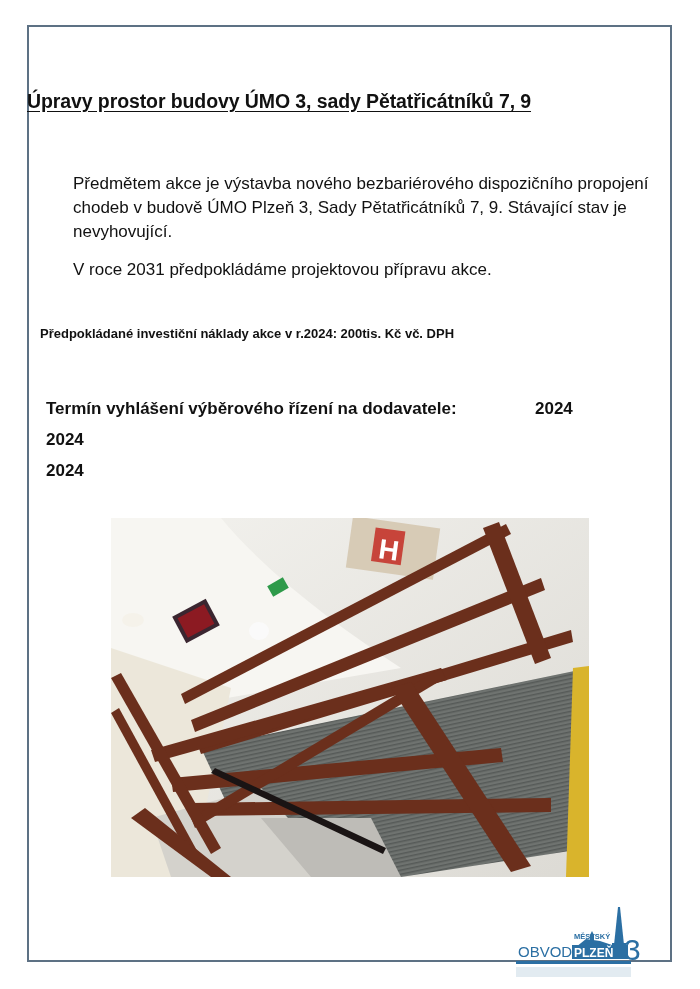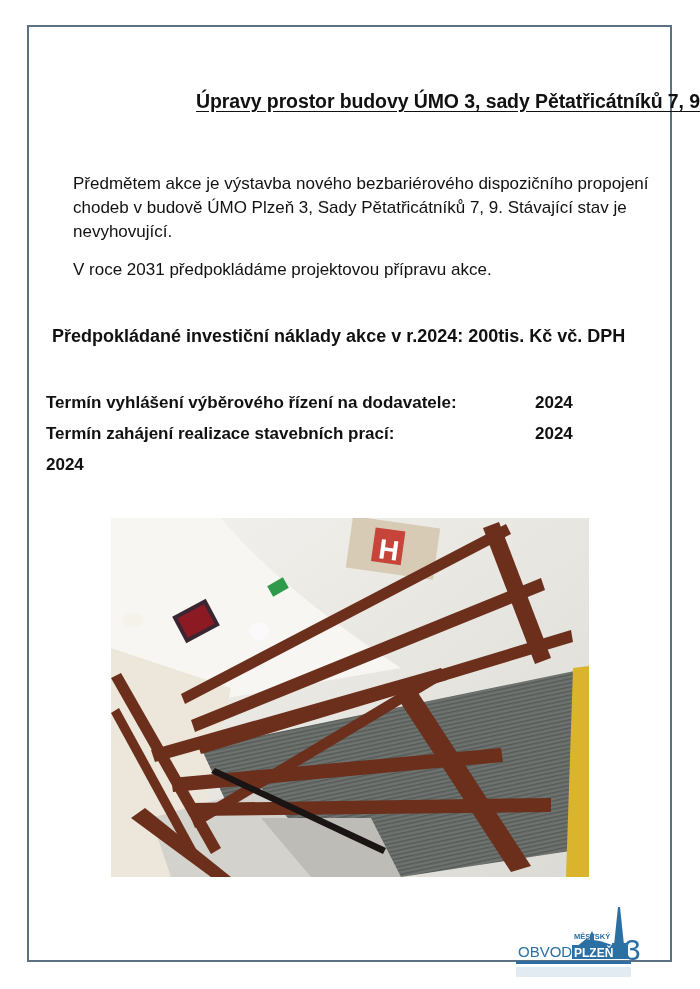--- a/index.html
+++ b/index.html
@@ -1,28 +1,28 @@
 <!DOCTYPE html>
 <html><head>
   <meta charset="utf-8">
   <style>
     html, body { margin: 0; padding: 0; background: #ffffff; }
     body { width: 700px; height: 989px; position: relative; overflow: hidden;
            font-family: "Liberation Sans", sans-serif; color: #111; }
     .frame { position: absolute; left: 27px; top: 25px; width: 645px; height: 937px;
              border: 2px solid #5d7184; box-sizing: border-box; }
-    .title { position: absolute; left: 0; right: 0; top: 90px; text-align: right;
+    .title { position: absolute; left: 0; right: 0; top: 90px; text-align: left;
              font-weight: bold; font-size: 19.5px; text-decoration: underline;
              text-underline-offset: 3px; letter-spacing: -0.1px; margin-left: 27px; }
     .para { position: absolute; left: 46px; width: 600px; font-size: 17px; line-height: 24px; margin-left: 27px; }
     .p1 { top: 172px; }
     .p2 { top: 258px; }
-    .cost { position: absolute; left: 52px; top: 326px; font-size: 18px; font-weight: bold; }
+    .cost { position: absolute; left: 40px; top: 326px; font-size: 13px; font-weight: bold; }
     .terms { position: absolute; left: 46px; top: 393px; width: 560px; }
-    .term-row { display: flex; font-size: 17px; font-weight: bold; height: 31px; align-items: flex-start; }
+    .term-row { display: flex; font-size: 17px; font-weight: bold; height: 31px; align-items: center; }
     .term-label { width: 489px; }
     .term-year { }
     .photo { position: absolute; left: 111px; top: 518px; width: 478px; height: 359px; overflow: hidden;
              background: #e9e7e2; }
     .logo { position: absolute; left: 516px; top: 905px; width: 125px; height: 80px; }
   </style>
 </head>
 <body>
 
 <div class="frame"></div>
@@ -33,21 +33,20 @@
 <div class="para p2">V roce 2031 předpokládáme projektovou přípravu akce.</div>
 
 <div class="cost">Předpokládané investiční náklady akce v r.2024: 200tis. Kč vč. DPH</div>
 
 <div class="terms">
   <div class="term-row">
     <span class="term-label">Termín vyhlášení výběrového řízení na dodavatele:</span>
     <span class="term-year">2024</span>
   </div>
   <div class="term-row">
-    <span class="term-label">Termín zahájení realizace stavebních prací:</span>
     <span class="term-year">2024</span>
   </div>
   <div class="term-row">
     <span class="term-year">2024</span>
   </div>
 </div>
 
 <div class="photo">
   <svg width="478" height="359" viewBox="0 0 478 359">
     <defs>

